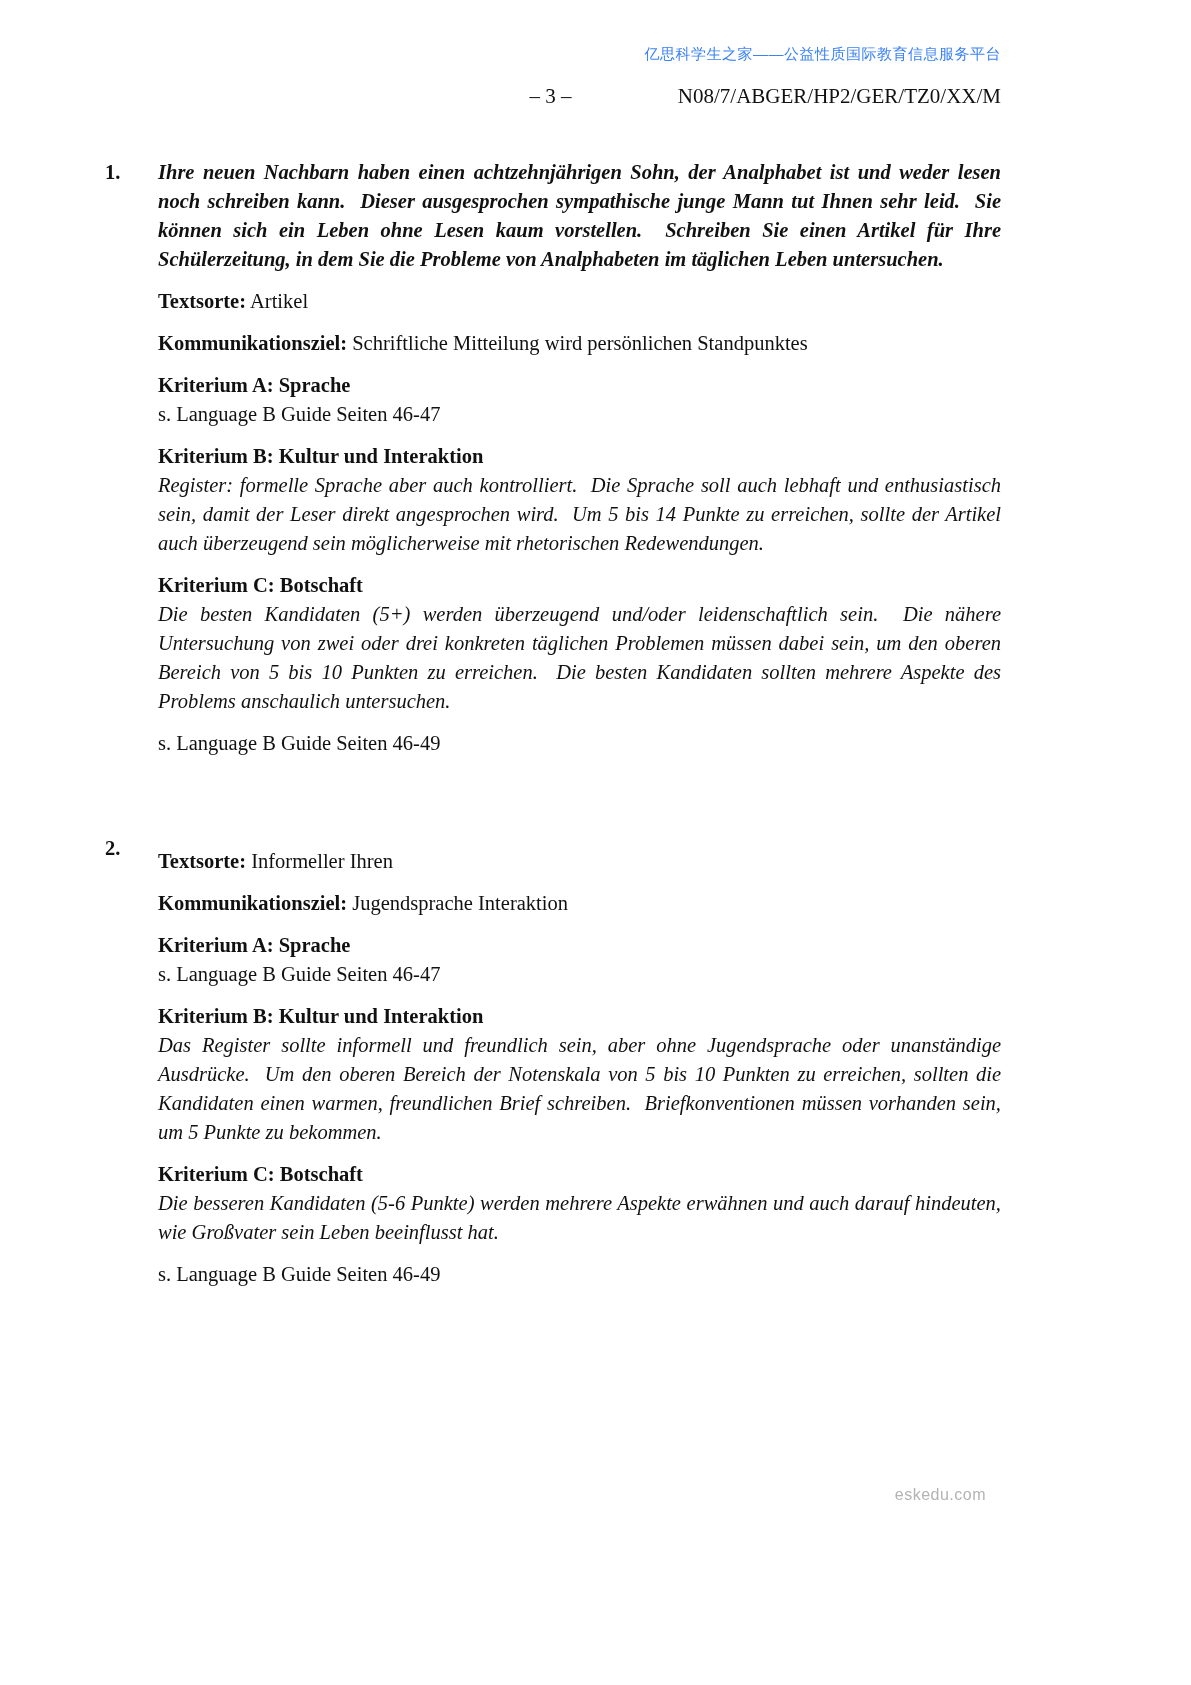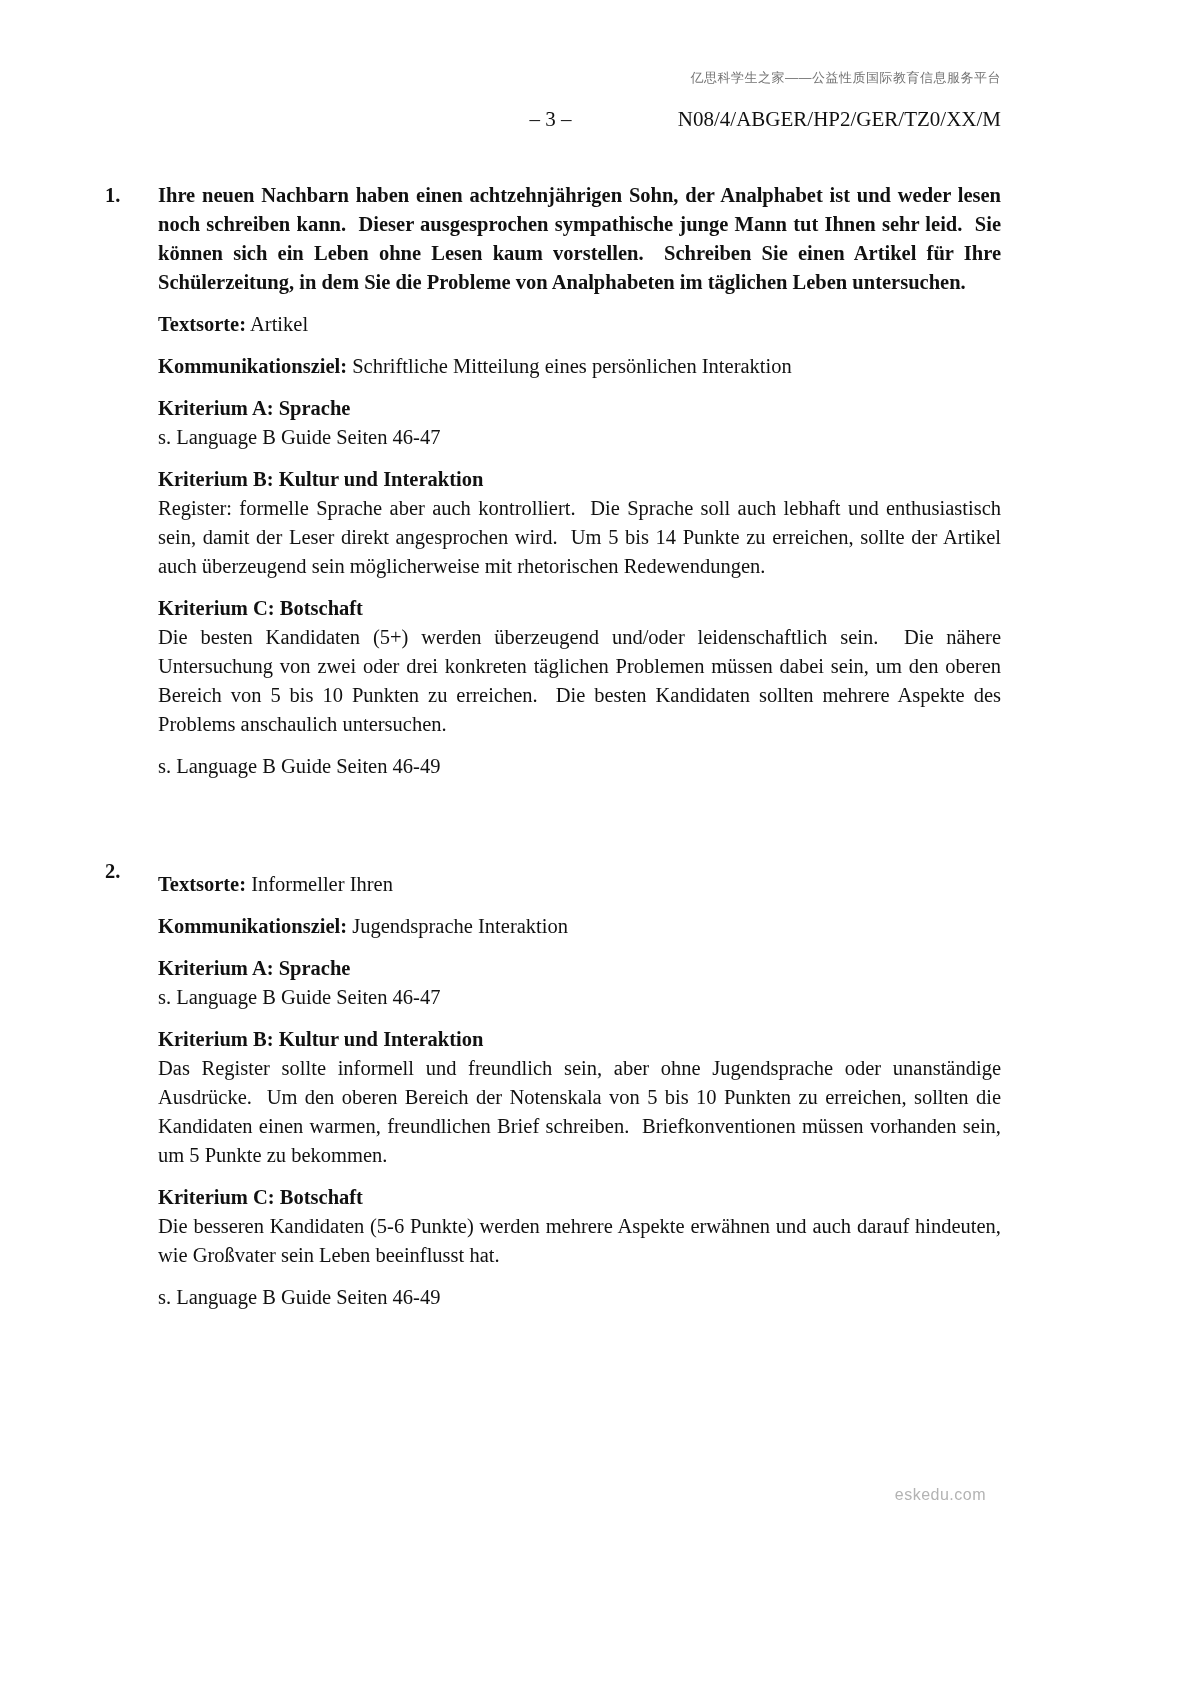--- a/index.html
+++ b/index.html
@@ -14,24 +14,23 @@
   }
   .page {
     width: 1191px;
     height: 1685px;
     padding: 45px 190px 0 105px;
     position: relative;
   }
   .top-watermark {
     text-align: right;
     font-family: "Liberation Sans", sans-serif;
-    font-size: 13px;
-    color: #737373;
+    font-size: 15px;
+    color: #3b82f6;
     letter-spacing: 0.5px;
-    margin-top: 24px;
   }
   .page-head {
     position: relative;
     margin-top: 20px;
     height: 28px;
     font-size: 21px;
   }
   .page-number {
     position: absolute;
     left: 50%;
@@ -52,20 +51,21 @@
   .task + .task { margin-top: 76px; }
   .task-number {
     width: 53px;
     flex: 0 0 53px;
     font-weight: bold;
   }
   .task-body { flex: 1; min-width: 0; }
   .para {
     text-align: justify;
     white-space: pre-wrap;
+    font-style: italic;
   }
   .prompt { font-weight: bold; }
   .block { margin-top: 13px; }
   .heading { font-weight: bold; }
   strong.inline-label { font-weight: bold; }
   .footer-watermark {
     position: absolute;
     right: 205px;
     top: 1486px;
     font-family: "Liberation Sans", sans-serif;
@@ -77,38 +77,38 @@
 </style>
 </head>
 <body>
 
 <div class="page">
 
   <div class="top-watermark">亿思科学生之家——公益性质国际教育信息服务平台</div>
 
   <div class="page-head">
     <span class="page-number">– 3 –</span>
-    <span class="paper-code">N08/4/ABGER/HP2/GER/TZ0/XX/M</span>
+    <span class="paper-code">N08/7/ABGER/HP2/GER/TZ0/XX/M</span>
   </div>
 
   <div class="tasks">
 
     <div class="task">
       <div class="task-number">1.</div>
       <div class="task-body">
         <p class="para prompt">Ihre neuen Nachbarn haben einen achtzehnjährigen Sohn, der Analphabet ist und weder lesen noch schreiben kann.  Dieser ausgesprochen sympathische junge Mann tut Ihnen sehr leid.  Sie können sich ein Leben ohne Lesen kaum vorstellen.  Schreiben Sie einen Artikel für Ihre Schülerzeitung, in dem Sie die Probleme von Analphabeten im täglichen Leben untersuchen.</p>
 
         <p class="block">
           <strong class="inline-label">Textsorte:</strong>
           <span>Artikel</span>
         </p>
 
         <p class="block">
           <strong class="inline-label">Kommunikationsziel:</strong>
-          <span>Schriftliche Mitteilung eines persönlichen Interaktion</span>
+          <span>Schriftliche Mitteilung wird persönlichen Standpunktes</span>
         </p>
 
         <div class="block">
           <p class="heading">Kriterium A: Sprache</p>
           <p>s. Language B Guide Seiten 46-47</p>
         </div>
 
         <div class="block">
           <p class="heading">Kriterium B: Kultur und Interaktion</p>
           <p class="para">Register: formelle Sprache aber auch kontrolliert.  Die Sprache soll auch lebhaft und enthusiastisch sein, damit der Leser direkt angesprochen wird.  Um 5 bis 14 Punkte zu erreichen, sollte der Artikel auch überzeugend sein möglicherweise mit rhetorischen Redewendungen.</p>

